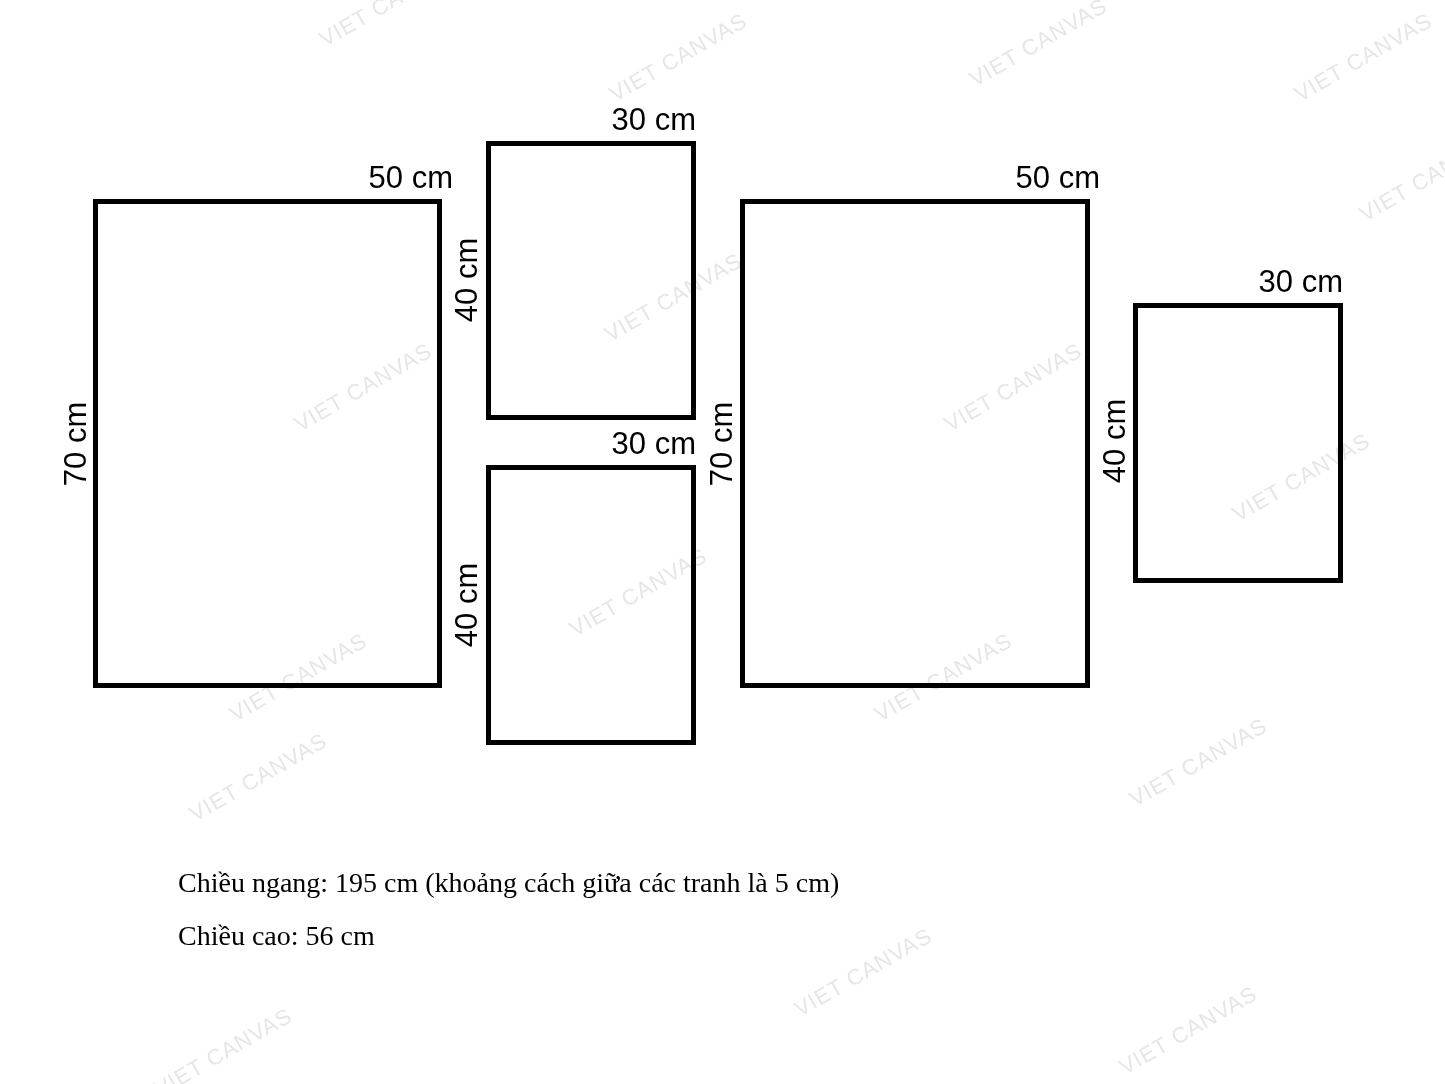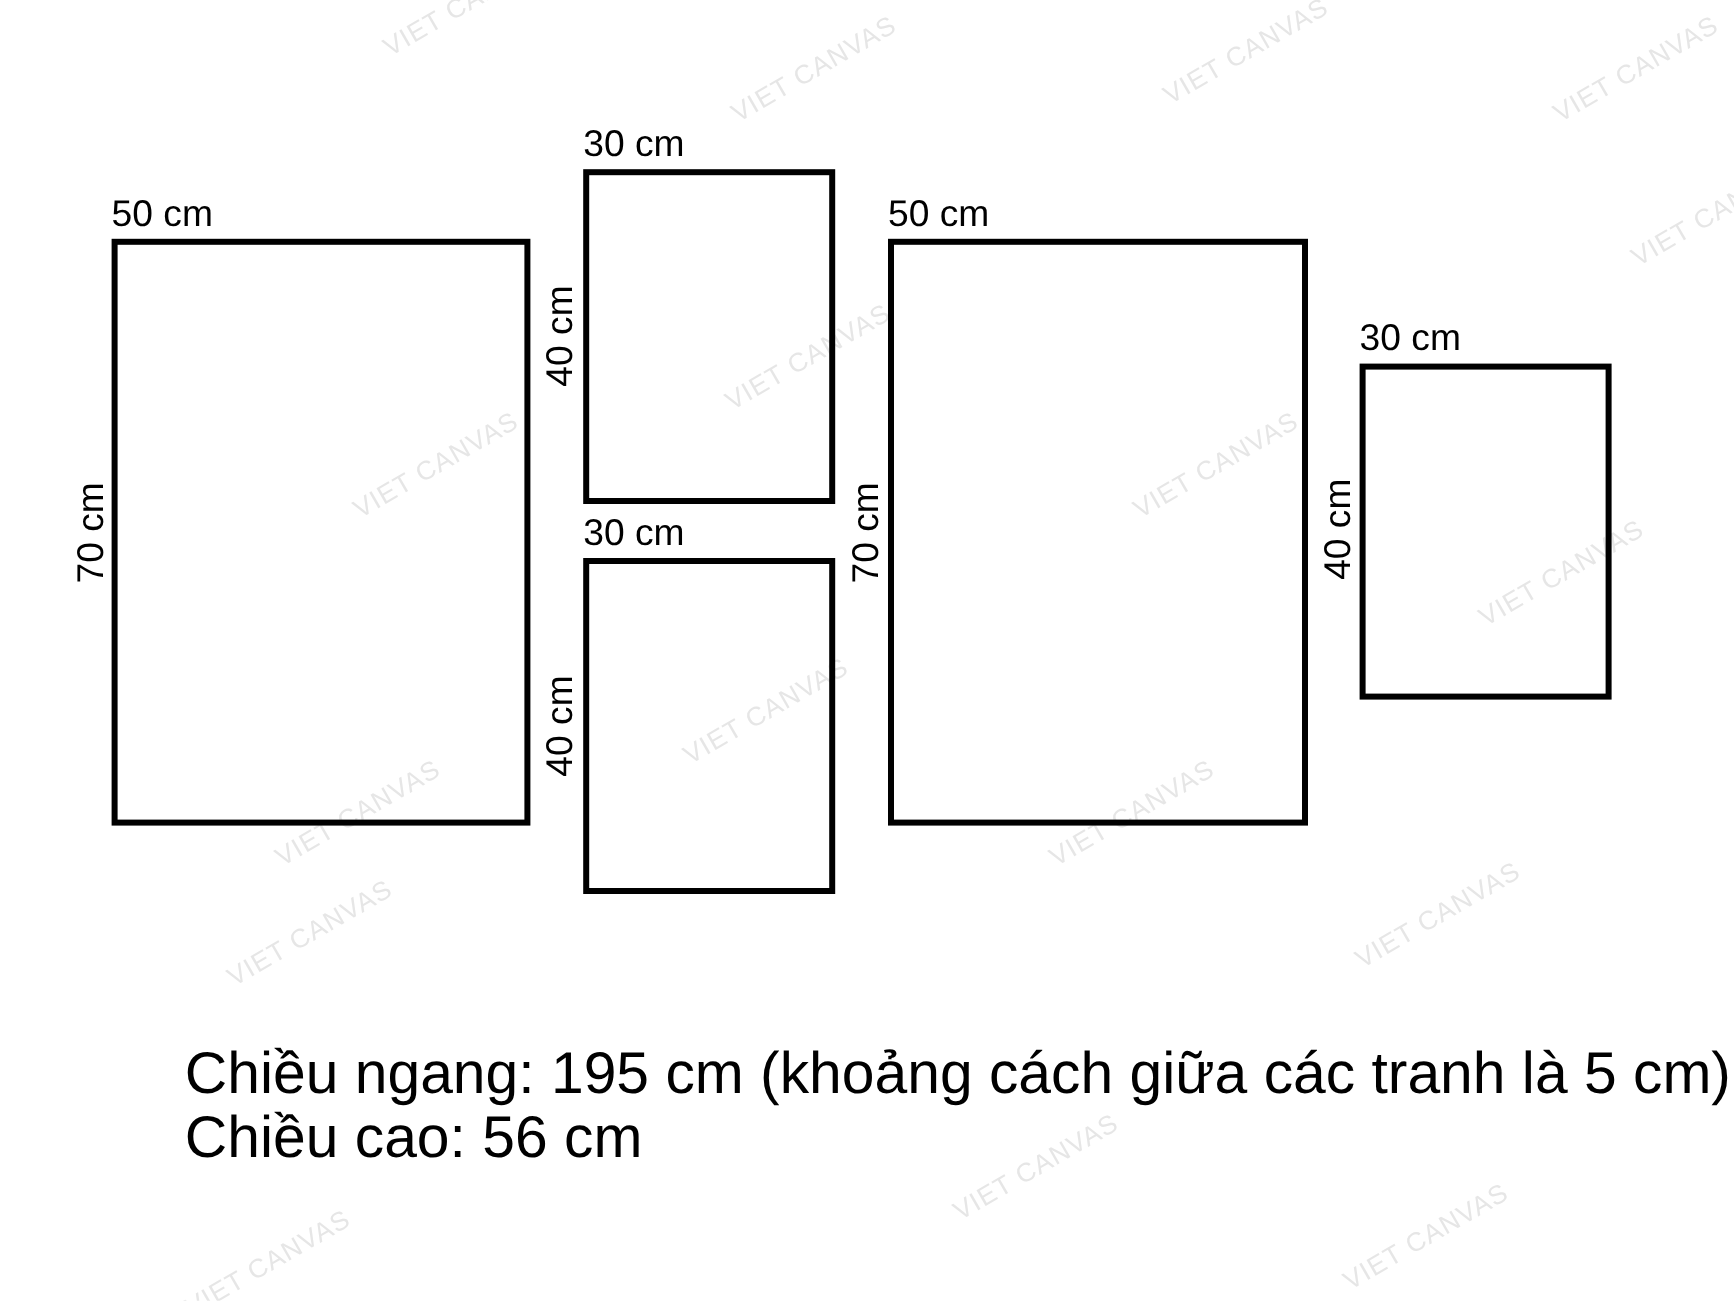--- a/index.html
+++ b/index.html
@@ -1,21 +1,21 @@
 <!DOCTYPE html>
 <html><head>
 <meta charset="utf-8">
 <style>
   html, body { margin:0; padding:0; background:#ffffff; }
   body { width:1445px; height:1084px; position:relative; overflow:hidden; font-family:"Liberation Sans", sans-serif; color:#000; }
   .wm { position:absolute; color:#e6e6e6; font-size:22px; transform:rotate(-30deg); transform-origin:left top; white-space:nowrap; letter-spacing:1px; }
   .frame { position:absolute; border:5px solid #000; box-sizing:border-box; background:transparent; }
-  .hlabel { position:absolute; font-size:31px; text-align:left; white-space:nowrap; }
+  .hlabel { position:absolute; font-size:31px; text-align:right; white-space:nowrap; }
   .vlabel { position:absolute; font-size:31px; white-space:nowrap; transform:rotate(-90deg); transform-origin:center center; text-align:center; }
-  .caption { position:absolute; left:154px; font-size:49px; white-space:nowrap; }
+  .caption { position:absolute; left:178px; font-size:28px; white-space:nowrap;font-family:Liberation Serif, serif; }
 </style>
 </head>
 <body>
 
 <div id="watermarks">
     <div class="wm" style="left: 315px; top: 30px;">VIET CANVAS</div>
     <div class="wm" style="left: 605px; top: 85px;">VIET CANVAS</div>
     <div class="wm" style="left: 965px; top: 70px;">VIET CANVAS</div>
     <div class="wm" style="left: 1290px; top: 85px;">VIET CANVAS</div>
     <div class="wm" style="left: 1355px; top: 205px;">VIET CANVAS</div>

